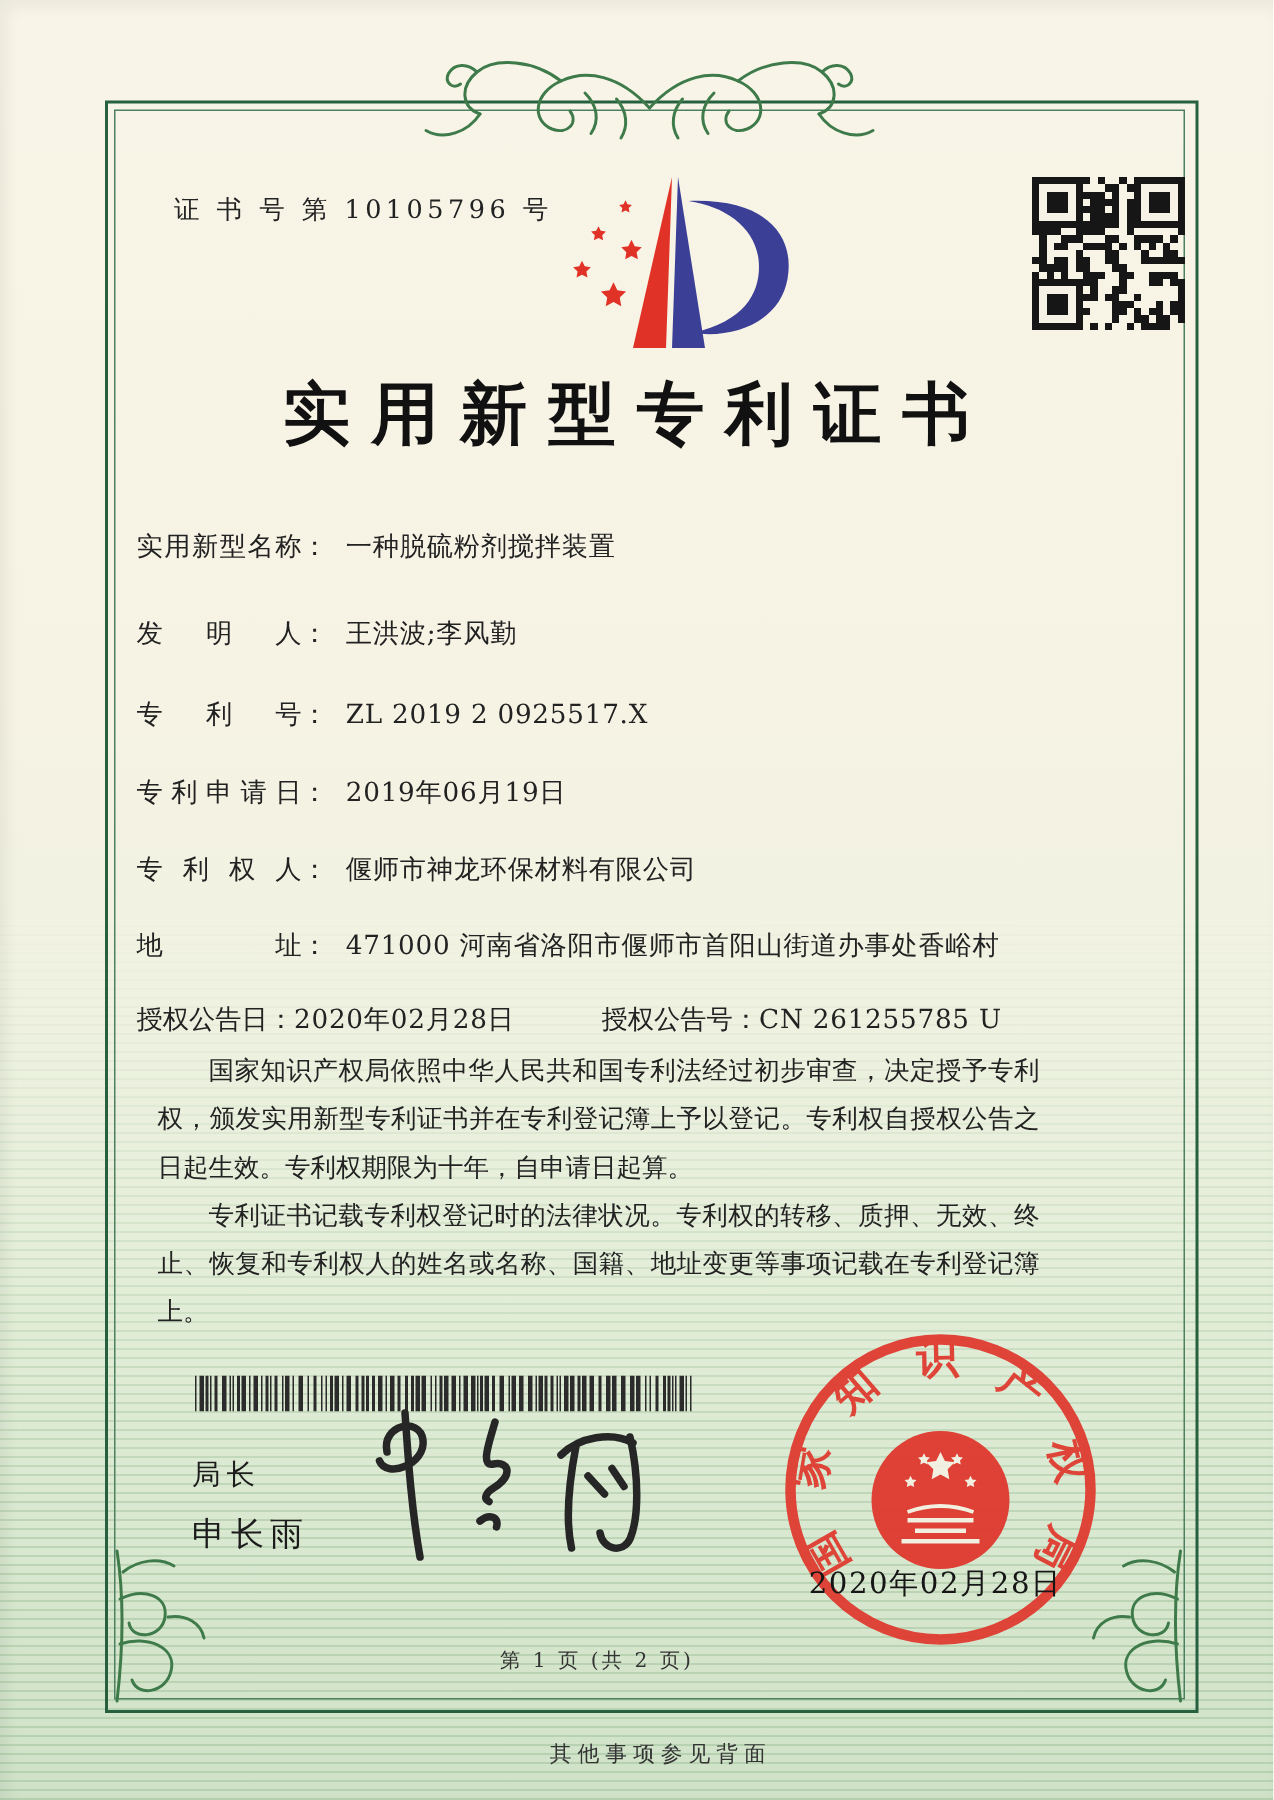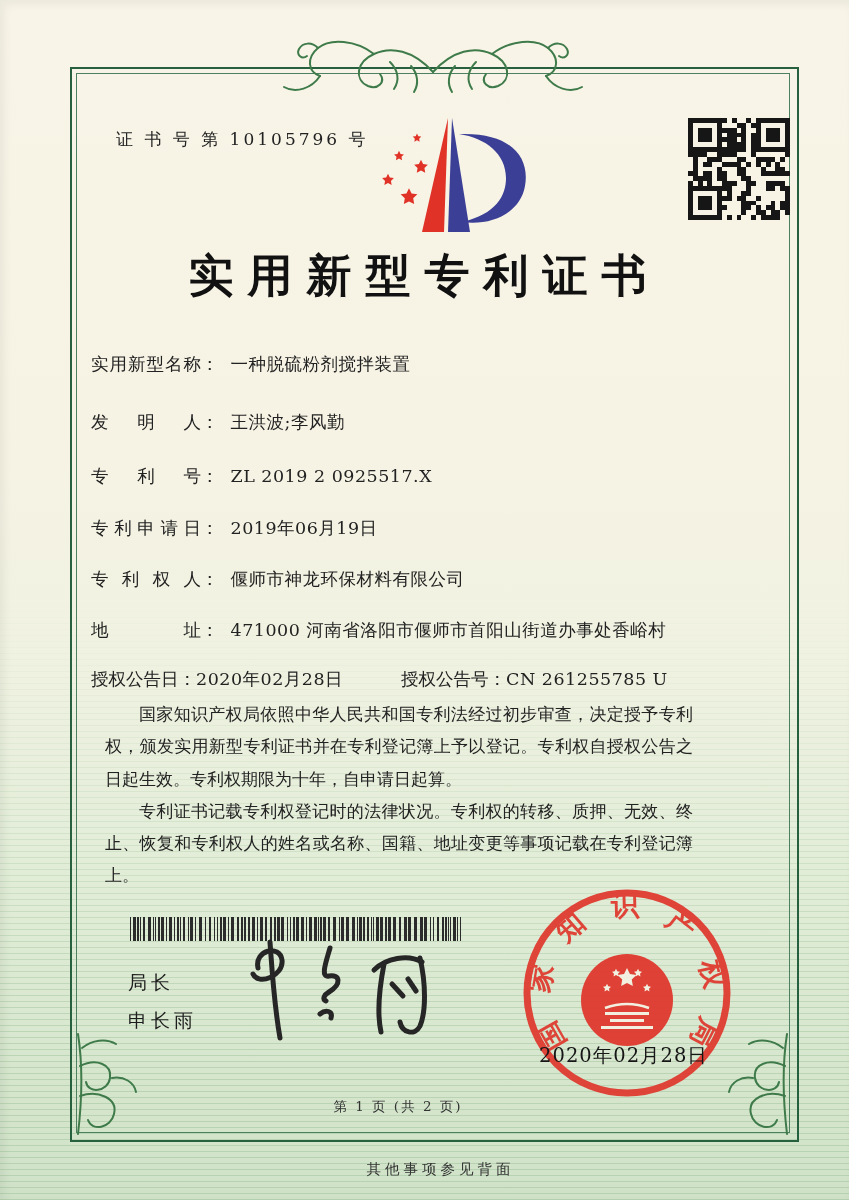--- a/index.html
+++ b/index.html
@@ -26,21 +26,21 @@
   .field-row{position:absolute; left:91px; right:110px; font-size:17.5px; color:#222; white-space:nowrap;}
   .flabel{display:inline-block; width:110px; text-align:justify; text-align-last:justify;}
   .fcolon{display:inline-block; margin-right:12px;}
   .fvalue{letter-spacing:.5px;}
   .grant-no{margin-left:58px;}
   .paras{position:absolute; left:105px; width:588px; top:700px; font-size:17px; line-height:1.9; color:#222; text-align:justify;font-family:Liberation Mono, monospace;}
   .paras p{margin:0; text-indent:2em;}
   .barcode{position:absolute; left:130px; top:917px; width:335px; height:24px;}
   .barcode svg{width:100%; height:100%; fill:#2b2b2b;}
   .signer-title{position:absolute; left:128px; top:970px; font-size:19px; letter-spacing:4px; color:#1c1c1c;}
-  .signer-name{position:absolute; left:128px; top:1008px; font-size:19px; letter-spacing:4px; color:#1c1c1c;}
+  .signer-name{position:absolute; left:128px; top:1008px; font-size:22px; letter-spacing:4px; color:#1c1c1c;}
   .signature{position:absolute; left:232px; top:932px; width:245px; height:118px;}
   .seal{position:absolute; left:520px; top:886px; width:215px; height:215px; opacity:.93;}
   .seal-date{position:absolute; left:516px; top:1042px; width:215px; text-align:center;
              font-size:19.5px; letter-spacing:1px; color:#161616; z-index:3;}
   .page-num{position:absolute; left:70px; width:656px; top:1098px; text-align:center;
             font-size:13.5px; letter-spacing:2px; color:#333;}
   .back-note{position:absolute; left:0; right:0; top:1160px; text-align:center;
              font-size:14.5px; letter-spacing:4px; color:#333;padding-left:32px;}
   .ornament{position:absolute; left:433px; top:32px; transform:translateX(-50%); width:330px; height:72px;}
   .flourish{position:absolute; width:84px; height:104px;}

